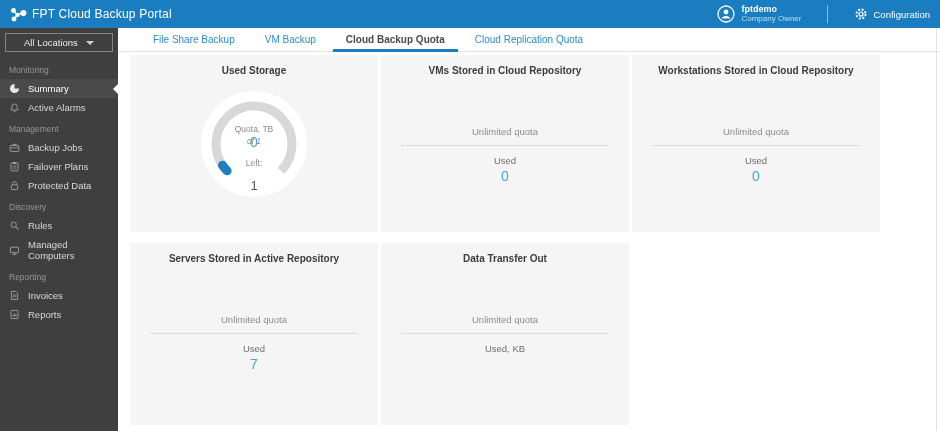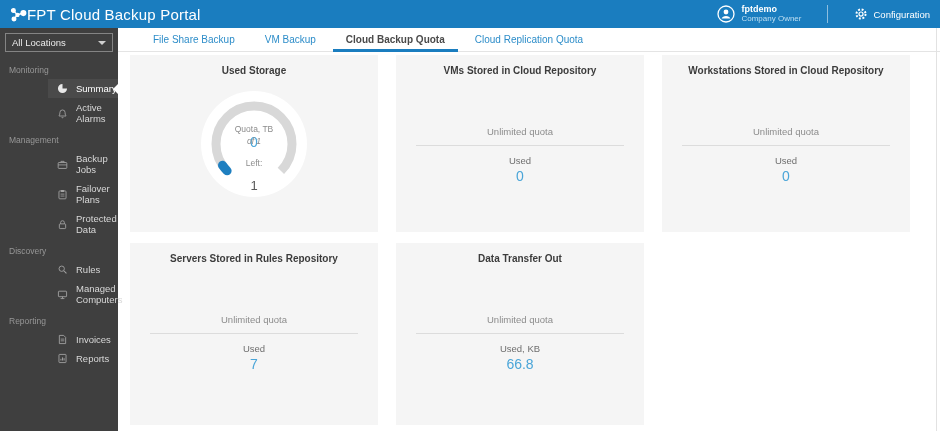--- a/index.html
+++ b/index.html
@@ -10,49 +10,49 @@
     background: #ffffff; position: relative;
   }
 
   
   .header {
     height: 28px; background: #1a7dbf; color: #fff;
     display: flex; align-items: center; padding: 0 10px;
   }
   .logo { display: flex; align-items: center; }
   .logo svg { width: 17px; height: 17px; }
-  .header-title { font-size: 15px; letter-spacing: .2px; }
+  .header-title { font-size: 12px; margin-left: 5px; letter-spacing: .2px; }
   .header-right { margin-left: auto; display: flex; align-items: center; gap: 26px; }
   .user-chip { display: flex; align-items: center; gap: 6px; cursor: pointer; }
   .avatar svg { width: 18px; height: 18px; display: block; }
   .user-text { line-height: 1.1; }
   .user-name { font-size: 9px; font-weight: bold; }
   .user-role { font-size: 8px; color: #bfdff2; }
   .v-divider { width: 1px; height: 18px; background: rgba(255,255,255,.5); }
   .config-btn { display: flex; align-items: center; gap: 5px; font-size: 9.5px; cursor: pointer; }
   .config-btn svg { width: 14px; height: 14px; }
 
   
   .layout { display: flex; height: 403px; position: relative; }
 
   
   .sidebar { width: 118px; flex: 0 0 118px; background: #3f3f3f; padding-top: 5px; }
   .loc-select {
     margin: 0 5px 6px 5px; height: 19px; border: 1px solid #848484;
     display: flex; align-items: center; justify-content: space-between;
-    padding: 0 6px; color: #ececec; font-size: 9.5px; cursor: pointer;
+    padding: 0 18px; color: #ececec; font-size: 9.5px; cursor: pointer;
   }
   .caret-down {
     width: 0; height: 0; border-left: 4px solid transparent;
     border-right: 4px solid transparent; border-top: 4px solid #cfcfcf;
   }
   .side-section-label { color: #979797; font-size: 8.5px; padding: 7px 9px 4px 9px; }
   .side-item {
     display: flex; align-items: center; gap: 8px; padding: 4px 9px;
-    color: #d8d8d8; font-size: 9.5px; cursor: pointer; position: relative; margin-left: 48px;
+    color: #d8d8d8; font-size: 9.5px; cursor: pointer; position: relative;
   }
   .side-item .icon { color: #a5a5a5; display: flex; }
   .side-item .icon svg { width: 11px; height: 11px; }
   .side-item.active { background: #4a4a4a; color: #ffffff; }
   .side-item.active .icon { color: #e8e8e8; }
   .side-item.active::after {
     content: ""; position: absolute; right: 0; top: 50%; transform: translateY(-50%);
     border: 5px solid transparent; border-right: 5px solid #ffffff;
   }
 
@@ -66,21 +66,21 @@
     display: flex; align-items: center; padding: 0 15px;
     font-size: 10px; color: #2d8dc9; cursor: pointer; position: relative; white-space: nowrap;
   }
   .tab.active { color: #4a4a4a; font-weight: bold; }
   .tab.active::after {
     content: ""; position: absolute; left: 2px; right: 2px; bottom: -1px;
     height: 3px; background: #1a7dbf;
   }
 
   .content { flex: 1; padding: 3px 0 0 12px; overflow: hidden; }
-  .cards-row { display: flex; gap: 18px; }
+  .cards-row { display: flex; gap: 3px; }
   .cards-row + .cards-row { margin-top: 11px; }
   .card { background: #f5f5f5; width: 248px; position: relative; }
   .row1 .card { height: 177px; }
   .row2 .card { height: 182px; }
   .card-title {
     text-align: center; font-size: 10px; font-weight: bold;
     color: #3c3c3c; padding-top: 10px;
   }
 
   
@@ -306,36 +306,35 @@
             <hr class="quota-divider">
             <div class="used-label">Used</div>
             <div class="used-value">0</div>
           </div>
         </div>
       </div>
 
       <div class="cards-row row2">
 
         <div class="card">
-          <div class="card-title">Servers Stored in Rules Repository</div>
+          <div class="card-title">Servers Stored in Active Repository</div>
           <div class="quota-block">
             <div class="quota-text">Unlimited quota</div>
             <hr class="quota-divider">
             <div class="used-label">Used</div>
             <div class="used-value">7</div>
           </div>
         </div>
 
         <div class="card">
           <div class="card-title">Data Transfer Out</div>
           <div class="quota-block">
             <div class="quota-text">Unlimited quota</div>
             <hr class="quota-divider">
             <div class="used-label">Used, KB</div>
-            <div class="used-value">66.8</div>
           </div>
         </div>
       </div>
     </div>
   </div>
 
   <div class="scroll-line"></div>
 </div>
 
 </body></html>

